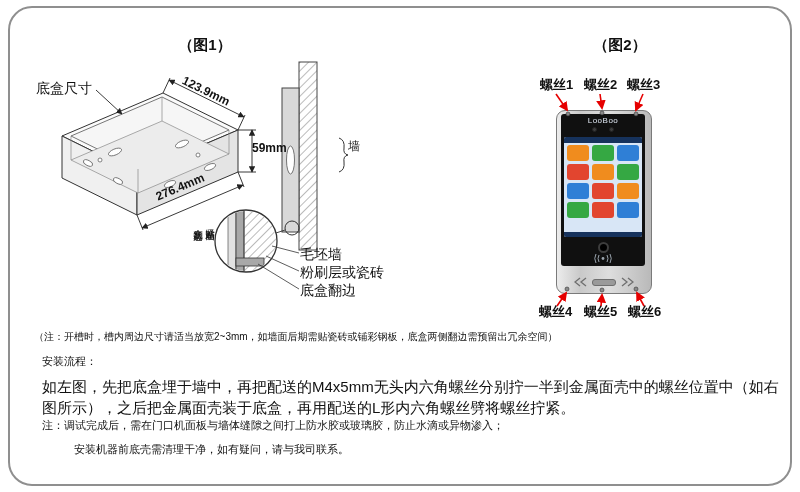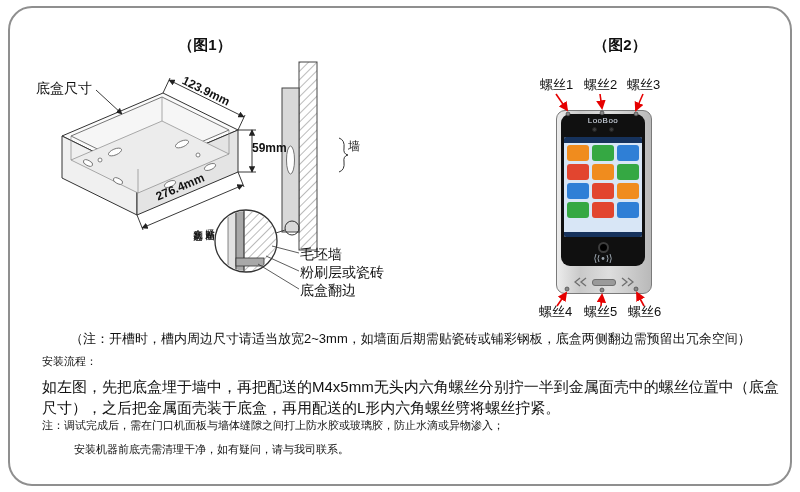--- a/index.html
+++ b/index.html
@@ -13,33 +13,33 @@
     left:8px;top:6px;width:780px;height:476px;
     border:2px solid #8f8f8f;border-radius:24px;
   }
   .fig-title{font-size:15px;font-weight:700;text-align:center;width:90px;}
   .dim{font-size:12px;font-weight:600;white-space:nowrap;}
   .small-label{font-size:14px;white-space:nowrap;}
   .vtext{
     writing-mode:vertical-rl;text-orientation:upright;
     font-size:9.5px;letter-spacing:1px;line-height:10px;white-space:nowrap;
   }
-  .screw-label{font-size:13px;font-weight:400;white-space:nowrap;}
-  .note{font-size:13px;white-space:nowrap;margin-left:36px;}
+  .screw-label{font-size:13px;font-weight:700;white-space:nowrap;}
+  .note{font-size:10px;white-space:nowrap;}
   .para{font-size:15px;line-height:21px;}
   .para-line{font-size:11px;white-space:nowrap;}
   
   .device{
     left:556px;top:110px;width:94px;height:182px;
     background:linear-gradient(90deg,#ececec,#c9c9c9 25%,#dedede 55%,#b9b9b9);
     border:1px solid #7a7a7a;border-radius:9px;
   }
   .panel{
     left:4px;top:3px;width:84px;height:152px;
-    background:#101010;border-radius:9px;
+    background:#101010;border-radius:3px;
   }
   .brand{left:0;top:2px;width:100%;text-align:center;font-size:8px;color:#dfe7f2;letter-spacing:.5px;}
   .cam-dots{left:0;top:13px;width:100%;display:flex;justify-content:center;gap:12px;}
   .cam-dots i{width:3px;height:3px;border-radius:50%;background:#3c3c3c;border:1px solid #222;display:block;}
   .screen{left:3px;top:23px;width:78px;height:100px;background:#d8e6f6;border-radius:2px;overflow:hidden;}
   .statusbar{left:0;top:0;width:100%;height:6px;background:#16325c;}
   .tile-grid{left:0;top:8px;width:100%;box-sizing:border-box;padding:0 3px;display:grid;grid-template-columns:repeat(3,1fr);gap:3px;}
   .tile{height:16px;border-radius:3px;}
   .navbar{left:0;bottom:0;width:100%;height:5px;background:#16325c;}
   .camera{left:0;top:128px;width:100%;display:flex;justify-content:center;}
@@ -209,15 +209,15 @@
       <circle cx="72" cy="43" r="2"></circle>
       <circle cx="106" cy="44" r="2"></circle>
     <circle cx="37" cy="219" r="2"></circle>
       <circle cx="72" cy="220" r="2"></circle>
       <circle cx="106" cy="219" r="2"></circle>
   </g>
 </svg>
 
 <div class="abs note" style="left:34px;top:330px;">（注：开槽时，槽内周边尺寸请适当放宽2~3mm，如墙面后期需贴瓷砖或铺彩钢板，底盒两侧翻边需预留出冗余空间）</div>
 <div class="abs para-line" style="left:42px;top:354px;">安装流程：</div>
-<div class="abs para" style="left:42px;top:376px;width:737px;">如左图，先把底盒埋于墙中，再把配送的M4x5mm无头内六角螺丝分别拧一半到金属面壳中的螺丝位置中（底盒尺寸），之后把金属面壳装于底盒，再用配送的L形内六角螺丝劈将螺丝拧紧。</div>
+<div class="abs para" style="left:42px;top:376px;width:737px;">如左图，先把底盒埋于墙中，再把配送的M4x5mm无头内六角螺丝分别拧一半到金属面壳中的螺丝位置中（如右图所示），之后把金属面壳装于底盒，再用配送的L形内六角螺丝劈将螺丝拧紧。</div>
 <div class="abs para-line" style="left:42px;top:396px;margin-top:22px;">注：调试完成后，需在门口机面板与墙体缝隙之间打上防水胶或玻璃胶，防止水滴或异物渗入；</div>
 <div class="abs para-line" style="left:74px;top:442px;">安装机器前底壳需清理干净，如有疑问，请与我司联系。</div>
 
 </body></html>

